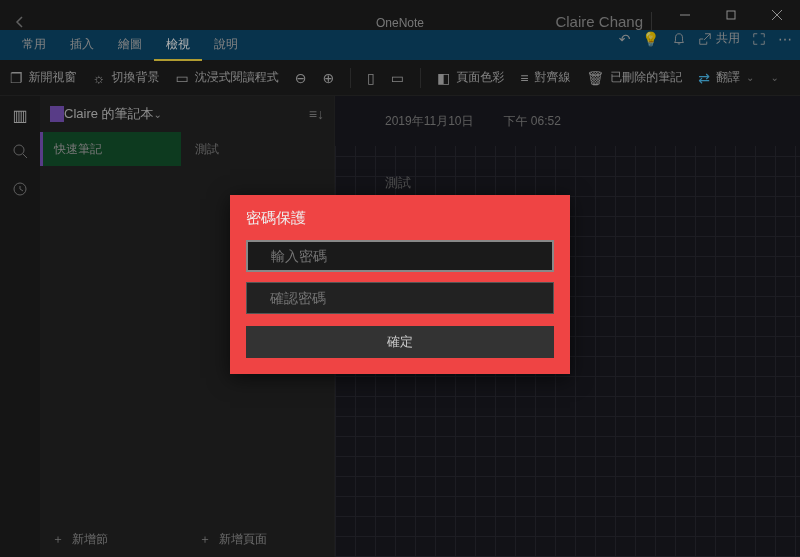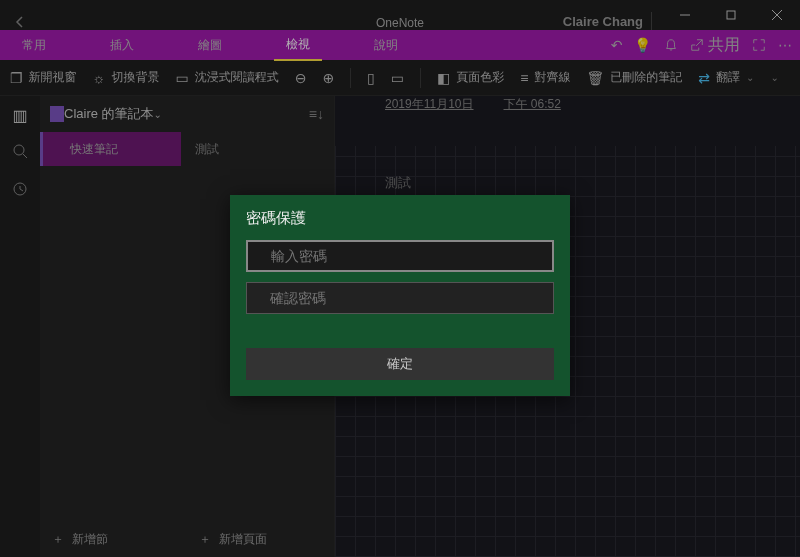--- a/index.html
+++ b/index.html
@@ -1,60 +1,60 @@
 <!DOCTYPE html>
 <html><head>
 <meta charset="utf-8">
 <style>
   * { margin: 0; padding: 0; box-sizing: border-box; font-family: "Microsoft JhengHei", "Segoe UI", sans-serif; }
   body { width: 800px; height: 557px; background: #1f1f1f; color: #cccccc; overflow: hidden; position: relative; }
   .titlebar { height: 30px; display: flex; align-items: flex-end; background: #1f1f1f; position: relative; }
   .back-btn { width: 40px; display: flex; align-items: center; justify-content: center; color: #888; font-size: 16px; }
   .app-title { position: absolute; left: 50%; transform: translateX(-50%); color: #aaa; font-size: 12px; }
-  .user-name { margin-left: auto; margin-right: 10px; color: #999; font-size: 13px; padding: 0 8px; border-right: 1px solid #444; height: 18px; display:flex; align-items:center;font-weight:bold;}
+  .user-name { margin-left: auto; margin-right: 10px; color: #999; font-size: 15px; padding: 0 8px; border-right: 1px solid #444; height: 18px; display:flex; align-items:center;}
   .win-controls { display: flex; }
   .win-btn { width: 46px; height: 30px; display:flex; align-items:center; justify-content:center; color:#ccc; font-size:10px;}
   .win-btn svg { stroke: #ccc; }
-  .tabs { height: 30px; display: flex; align-items: center; padding-left: 10px; background:#a21caf;gap:40px; }
+  .tabs { height: 30px; display: flex; align-items: flex-start; padding-left: 10px; background:#0c4a6e; }
   .tab { padding: 6px 12px; font-size: 12px; color: #bbb; }
   .tab.active { color: #fff; border-bottom: 2px solid #fde047; }
   .tab-right { margin-left:auto; display:flex; align-items:center; padding-right:8px; gap:12px; }
   .tab-right .ico { color:#bbb; font-size:14px; display:flex; align-items:center; gap:4px;}
-  .share-label { font-size:16px; color:#bbb; }
+  .share-label { font-size:12px; color:#bbb; }
   .toolbar { height: 36px; display: flex; align-items: center; padding: 0 10px; gap: 16px; background:#1f1f1f; border-bottom:1px solid #2a2a2a;}
   .tool { display:flex; align-items:center; gap:6px; font-size:12px; color:#bbb; }
   .tool .ico { color:#bbb; font-size:14px; }
   .tool-sep { width:1px; height:20px; background:#3a3a3a; }
   .main { display:flex; height: calc(100% - 96px); }
   .rail { width: 40px; background:#1f1f1f; display:flex; flex-direction:column; align-items:center; padding-top:10px; gap:18px; }
   .rail .ico { color:#888; font-size:16px; }
   .rail .ico.active { color:#ccc; }
   .nav { width: 295px; background:#252525; display:flex; flex-direction:column; border-right:1px solid #2a2a2a;}
   .nb-header { height:36px; display:flex; align-items:center; padding:0 10px; justify-content:space-between;}
   .nb-title { display:flex; align-items:center; color:#ccc; font-size:13px;}
   .nb-book { width:14px; height:16px; background:#7e57c2; }
   .nb-chev { color:#aaa; font-size:10px; }
   .sort-ico { color:#888; font-size:14px;}
   .lists { flex:1; display:flex; }
   .sections { width: 48%; }
   .pages { width:52%; }
   .list-item { height:34px; display:flex; align-items:center; padding-left:14px; font-size:12px; color:#888; }
-  .list-item.sel { border-left:3px solid #7e57c2; padding-left:27px; color:#aaa; background:#701a75;}
+  .list-item.sel { border-left:3px solid #7e57c2; padding-left:11px; color:#aaa; background:#14532d;}
   .nav-footer { display:flex; }
   .add-btn { flex:1; height:36px; display:flex; align-items:center; padding-left:12px; gap:8px; font-size:12px; color:#999;}
   .content { flex:1; background:#1b1b22; position:relative; background-image: linear-gradient(#2a2a33 1px, transparent 1px), linear-gradient(90deg, #2a2a33 1px, transparent 1px); background-size: 20px 20px; background-position: 0 40px;}
-  .page-header { height:50px; display:flex; align-items:flex-start; padding-left:50px; gap:30px; font-size:12px; color:#888; background: #1b1b22; text-decoration: underline; }
+  .page-header { height:50px; display:flex; align-items:center; padding-left:50px; gap:30px; font-size:12px; color:#888; background: #1b1b22; }
   .page-title { position:absolute; top:78px; left:50px; color:#777; font-size:13px;}
   
   .overlay { position:absolute; inset:0; background:rgba(0,0,0,0.3); display:flex; align-items:flex-start; justify-content:center; }
-  .dialog { margin-top:195px; width: 340px; background:#14532d; padding:14px 16px 16px; box-shadow:0 4px 20px rgba(0,0,0,0.6);}
+  .dialog { margin-top:195px; width: 340px; background:#ef4444; padding:14px 16px 16px; box-shadow:0 4px 20px rgba(0,0,0,0.6);}
   .dlg-title { font-size:15px; color:#eee; margin-bottom:12px;}
   .dlg-input { width:100%; height:32px; background:#1a1a1a; border:2px solid #888; color:#ccc; padding:0 23px; font-size:14px; margin-bottom:10px;}
   .dlg-input.second { border:1px solid #555; background:#222;}
-  .dlg-btns { display:flex; gap:22px; margin-top:24px;}
+  .dlg-btns { display:flex; gap:22px; margin-top:2px;}
   .dlg-btn { flex:1; height:32px; background:#333; color:#ccc; border:none; font-size:13px; }
   .dlg-btn.cancel { background:#4a4a4a; color:#fff;}
   .chev { font-size:10px; color:#888;}
 </style>
 </head>
 <body>
 
 <div class="titlebar">
   <div class="back-btn">
     <svg width="16" height="16" viewBox="0 0 16 16">

